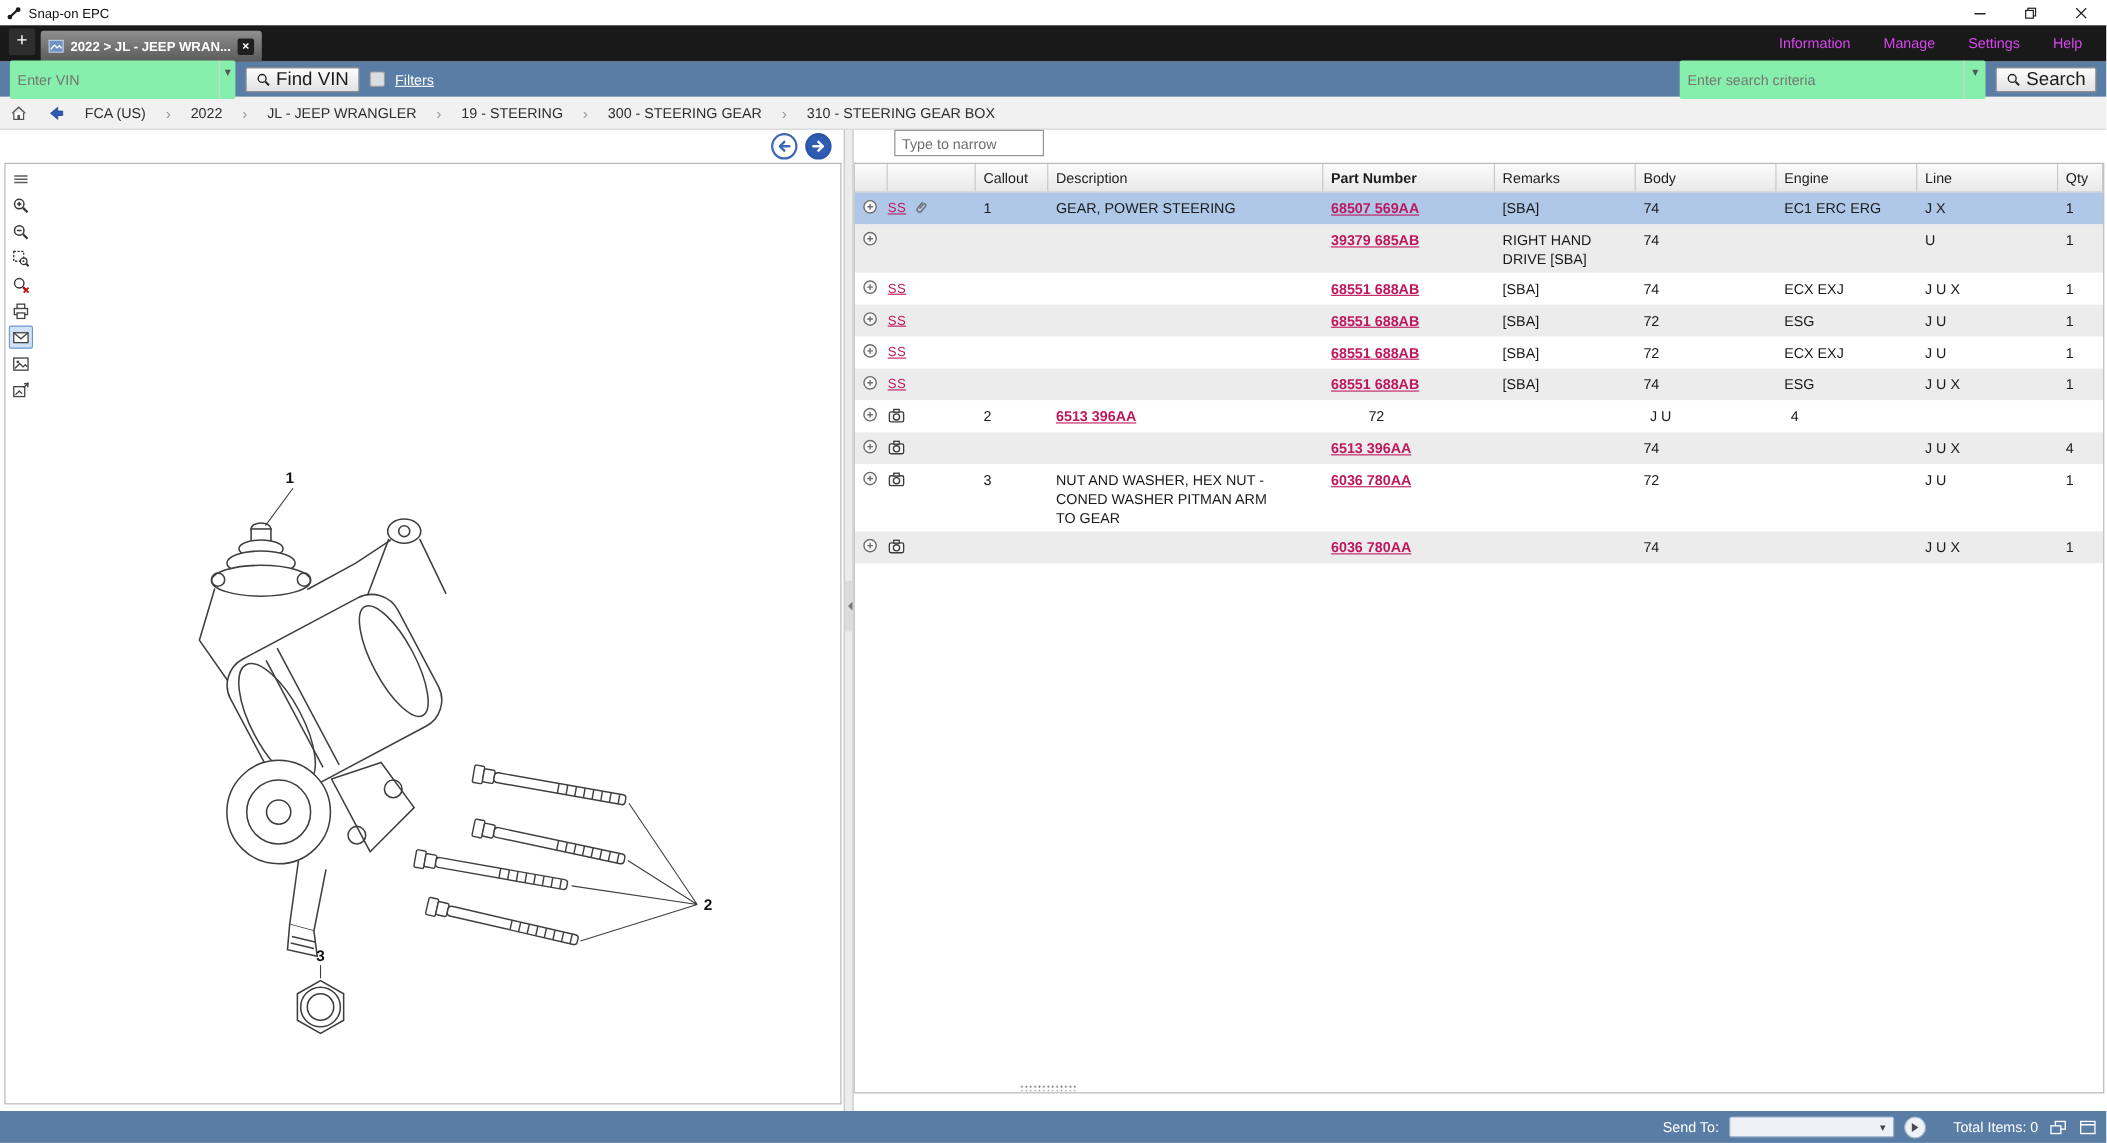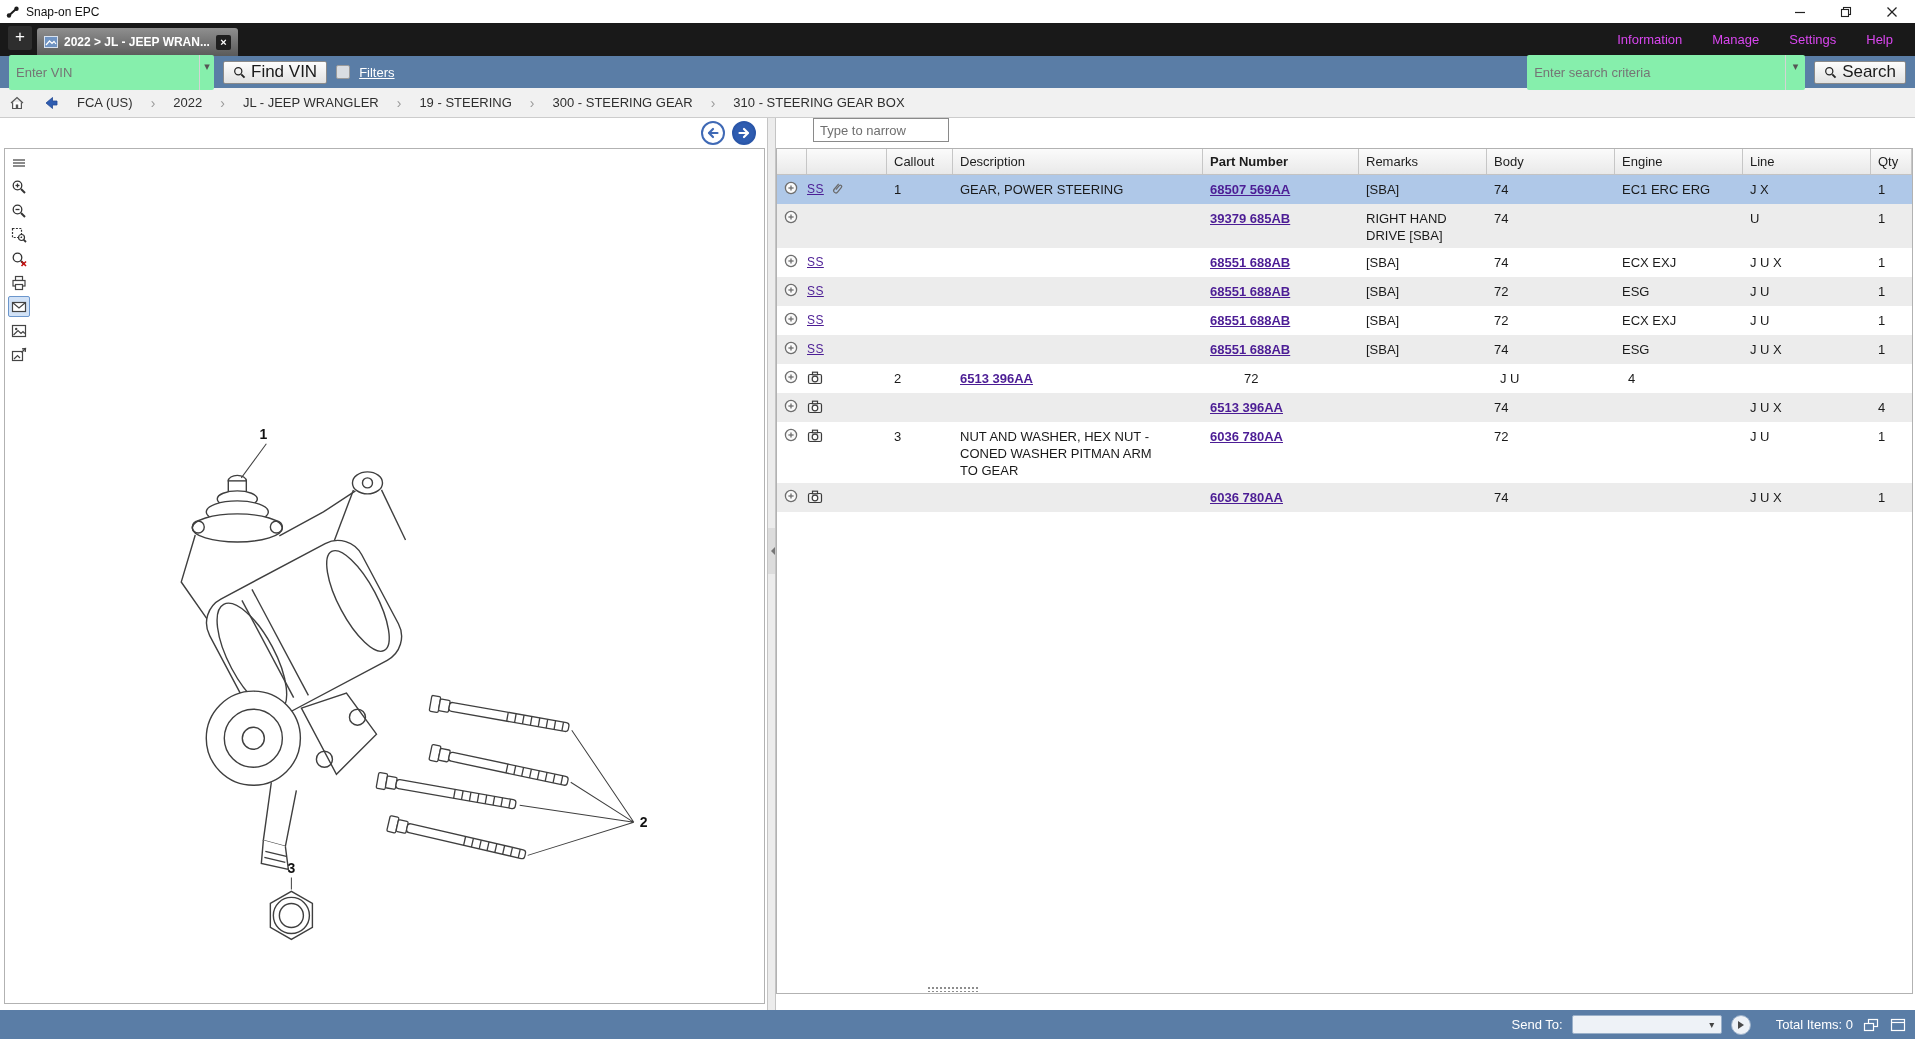--- a/index.html
+++ b/index.html
@@ -69,21 +69,21 @@
   .c1 { width:30px; padding:6px 2px 4px 7px; }
   .c2 { width:80px; display:flex; gap:6px; align-items:flex-start; padding-top:7px; }
   .c3 { width:66px; }
   .c4 { width:250px; padding-right:46px; }
   .c5 { width:156px;font-weight:bold; }
   .c6 { width:128px; padding-right:16px; }
   .c7 { width:128px; }
   .c8 { width:128px; }
   .c9 { width:128px; }
   .c10 { flex:1; }
-  a.plink, a.ss { color:#4c1d95; text-decoration:underline; cursor:pointer; }
+  a.plink, a.ss { color:#be185d; text-decoration:underline; cursor:pointer; }
   a.ss { font-size:12px; letter-spacing:.4px; }
 
   .hscroll { position:absolute; left:0; right:0; bottom:0; height:9px; display:flex; align-items:center; }
   .hgrip { margin-left:150px; width:52px; height:6px; background-image:radial-gradient(#8d8d8d 1px, transparent 1.1px); background-size:4px 4px; }
 
   
   .bottombar { height:29px; background:#5a7da6; display:flex; align-items:center; justify-content:flex-end; padding:0 8px; gap:9px; color:#fff; font-size:13px; }
   .sendcombo { width:150px; height:19px; background:#eef2f7; border:1px solid #9ab0c9; border-radius:2px; display:flex; align-items:center; justify-content:flex-end; }
   .sendcombo .arrow { width:18px; text-align:center; color:#444; font-size:10px; }
   .roundbtn { width:20px; height:20px; border-radius:50%; background:#eef2f7; border:1px solid #9ab0c9; display:flex; align-items:center; justify-content:center; }

